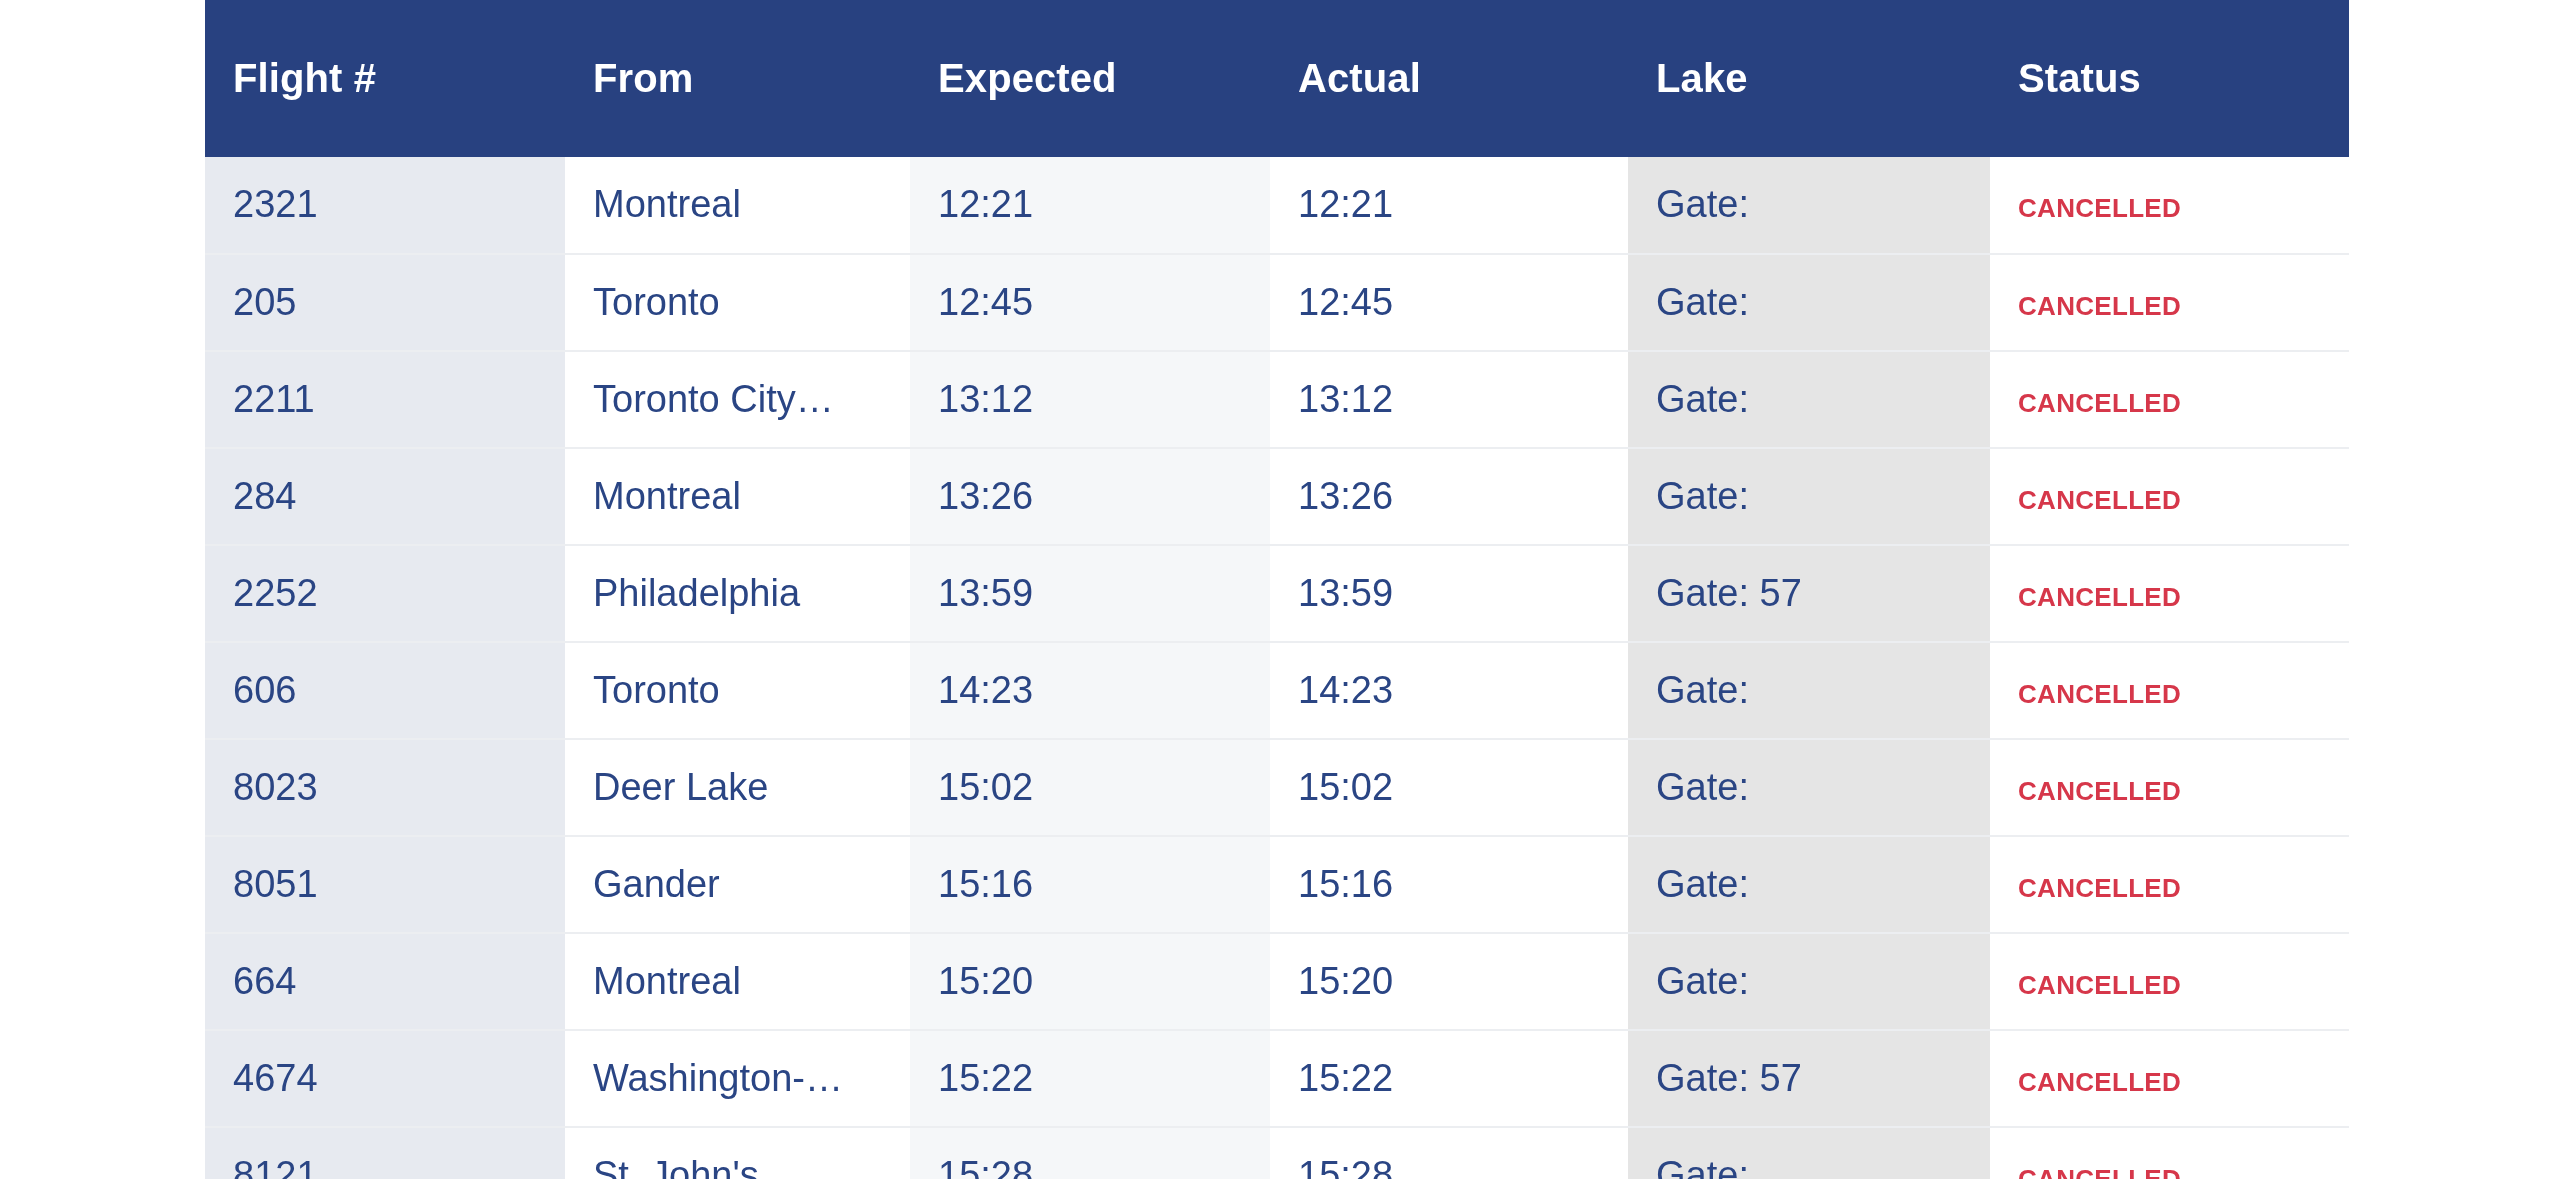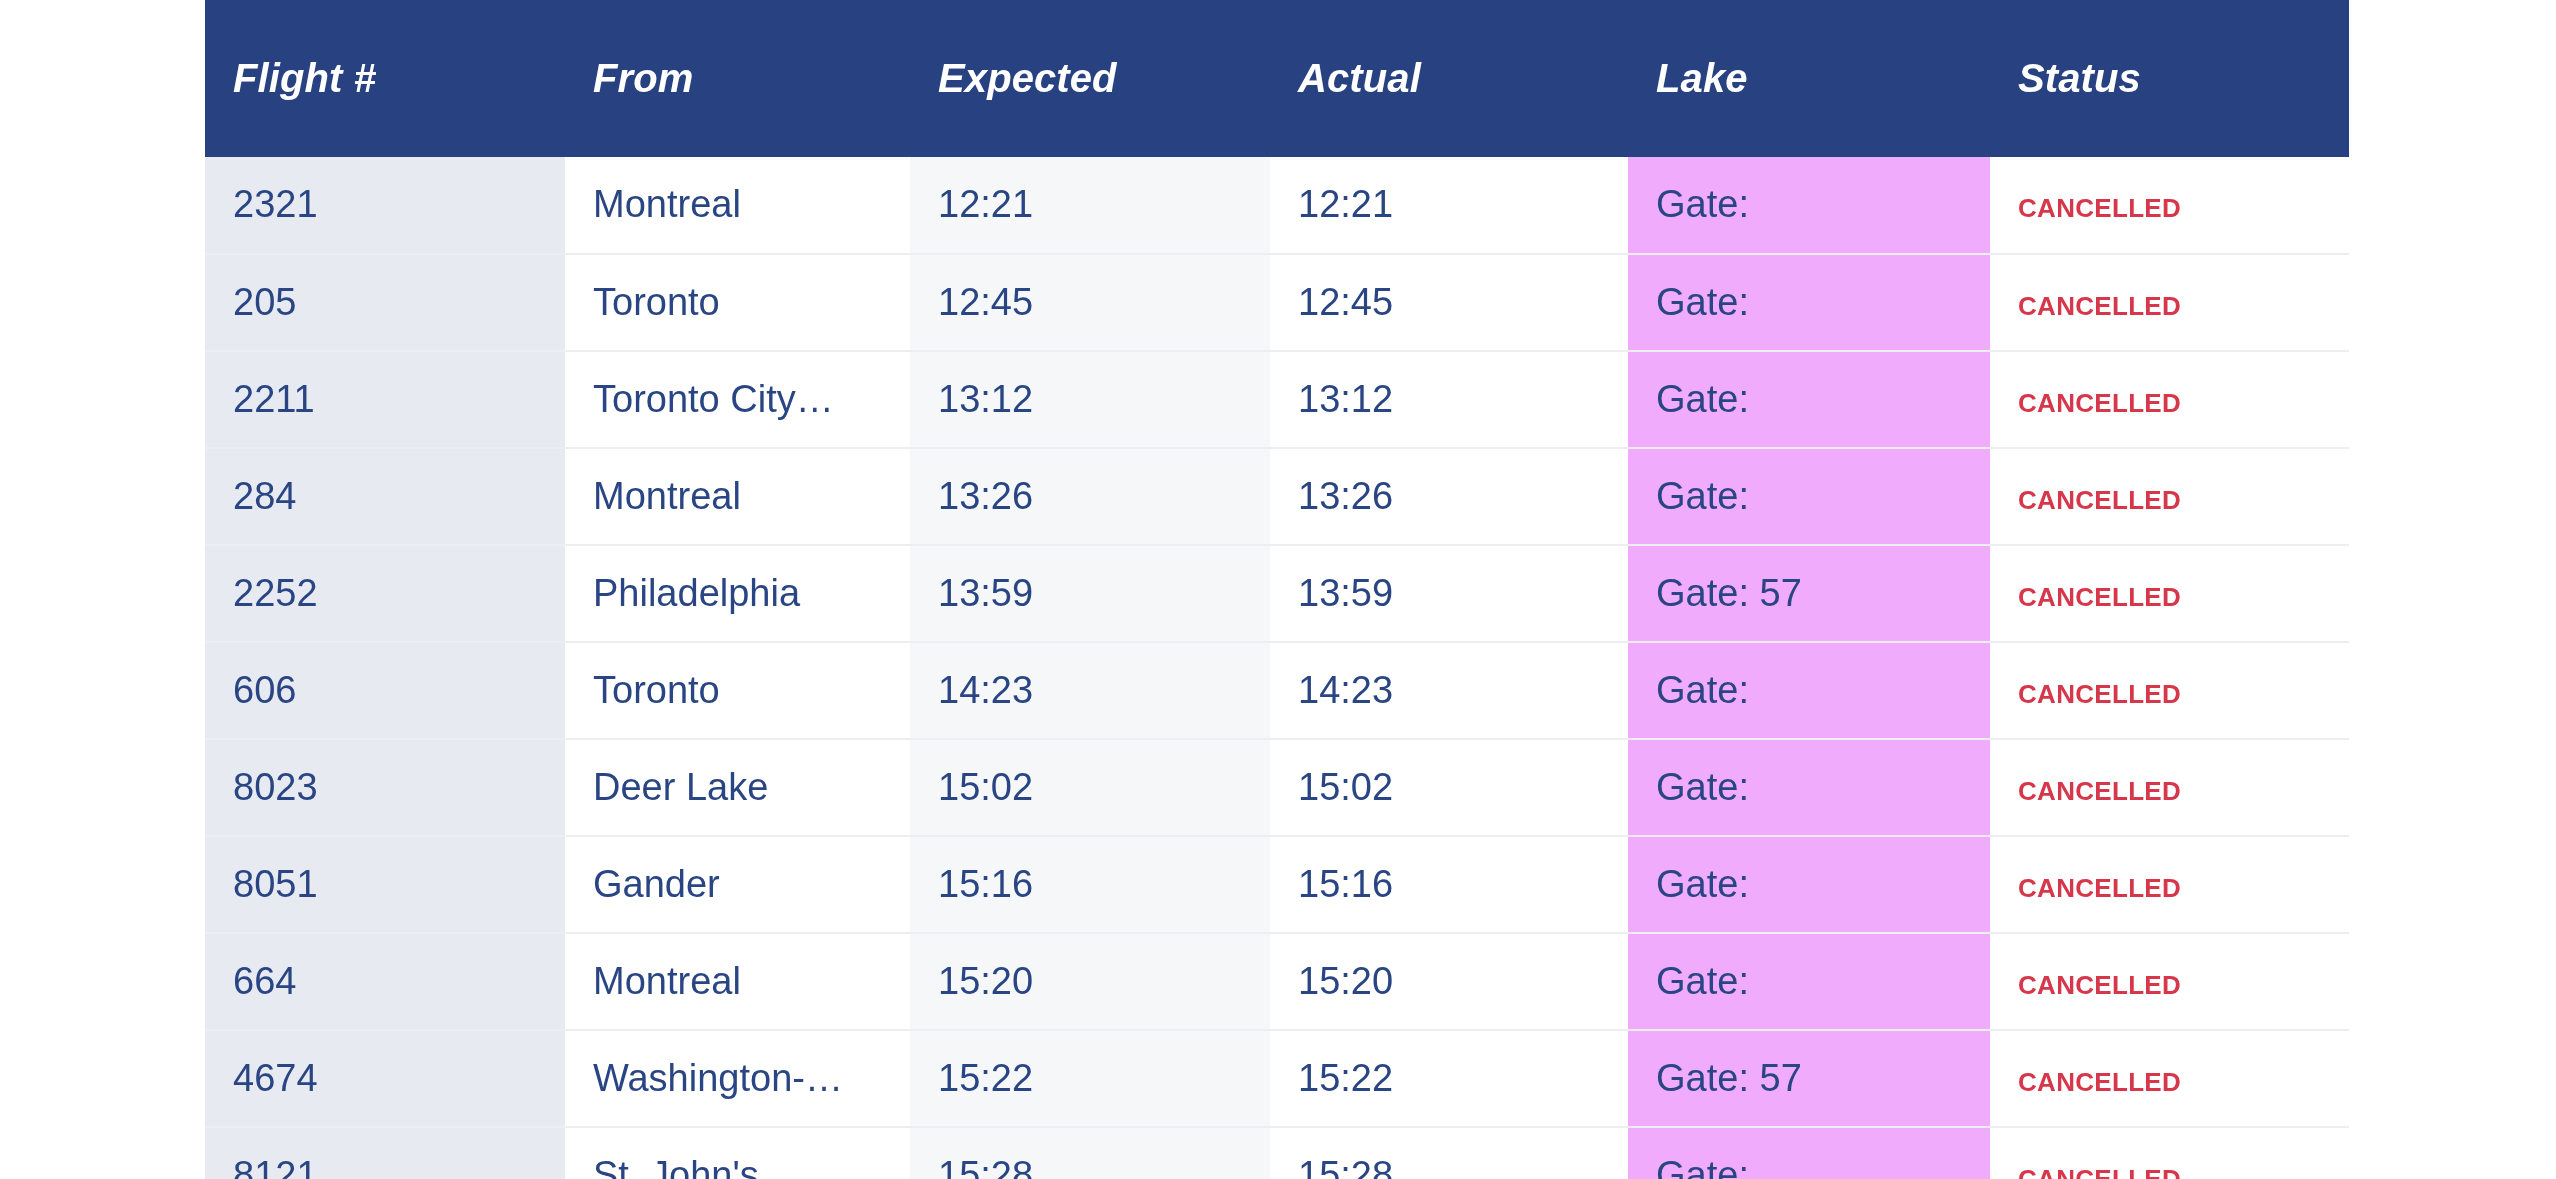--- a/index.html
+++ b/index.html
@@ -29,21 +29,20 @@
   table.flight-board col.c-flight   { width: 360px; }
   table.flight-board col.c-from     { width: 345px; }
   table.flight-board col.c-expected { width: 360px; }
   table.flight-board col.c-actual   { width: 358px; }
   table.flight-board col.c-gate     { width: 362px; }
   table.flight-board col.c-status   { width: 359px; }
 
   thead tr.header-row {
     background: #284180;
     height: 157px;
-    font-style: italic;
   }
   thead th {
     color: #ffffff;
     font-size: 40px;
     font-weight: bold;
     text-align: left;
     padding: 0 0 0 28px;
     vertical-align: middle;
     letter-spacing: 0.1px;
     white-space: nowrap;
@@ -61,21 +60,21 @@
     white-space: nowrap;
     overflow: hidden;
     text-overflow: ellipsis;
     border-bottom: 2px solid #eceef1;
     line-height: 1.1;
   }
   td.col-flight   { background: #e7eaf0; margin-left: 20px; }
   td.col-from     { background: #ffffff; }
   td.col-expected { background: #f5f7f9; }
   td.col-actual   { background: #ffffff; }
-  td.col-gate     { background: #f0abfc; }
+  td.col-gate     { background: #e5e5e5; }
   td.col-status   { background: #ffffff; }
 
   td.col-status span.status-text {
     color: #d6374a;
     font-weight: bold;
     font-size: 26px;
     letter-spacing: 0.3px;
   }
 </style>
 </head>

